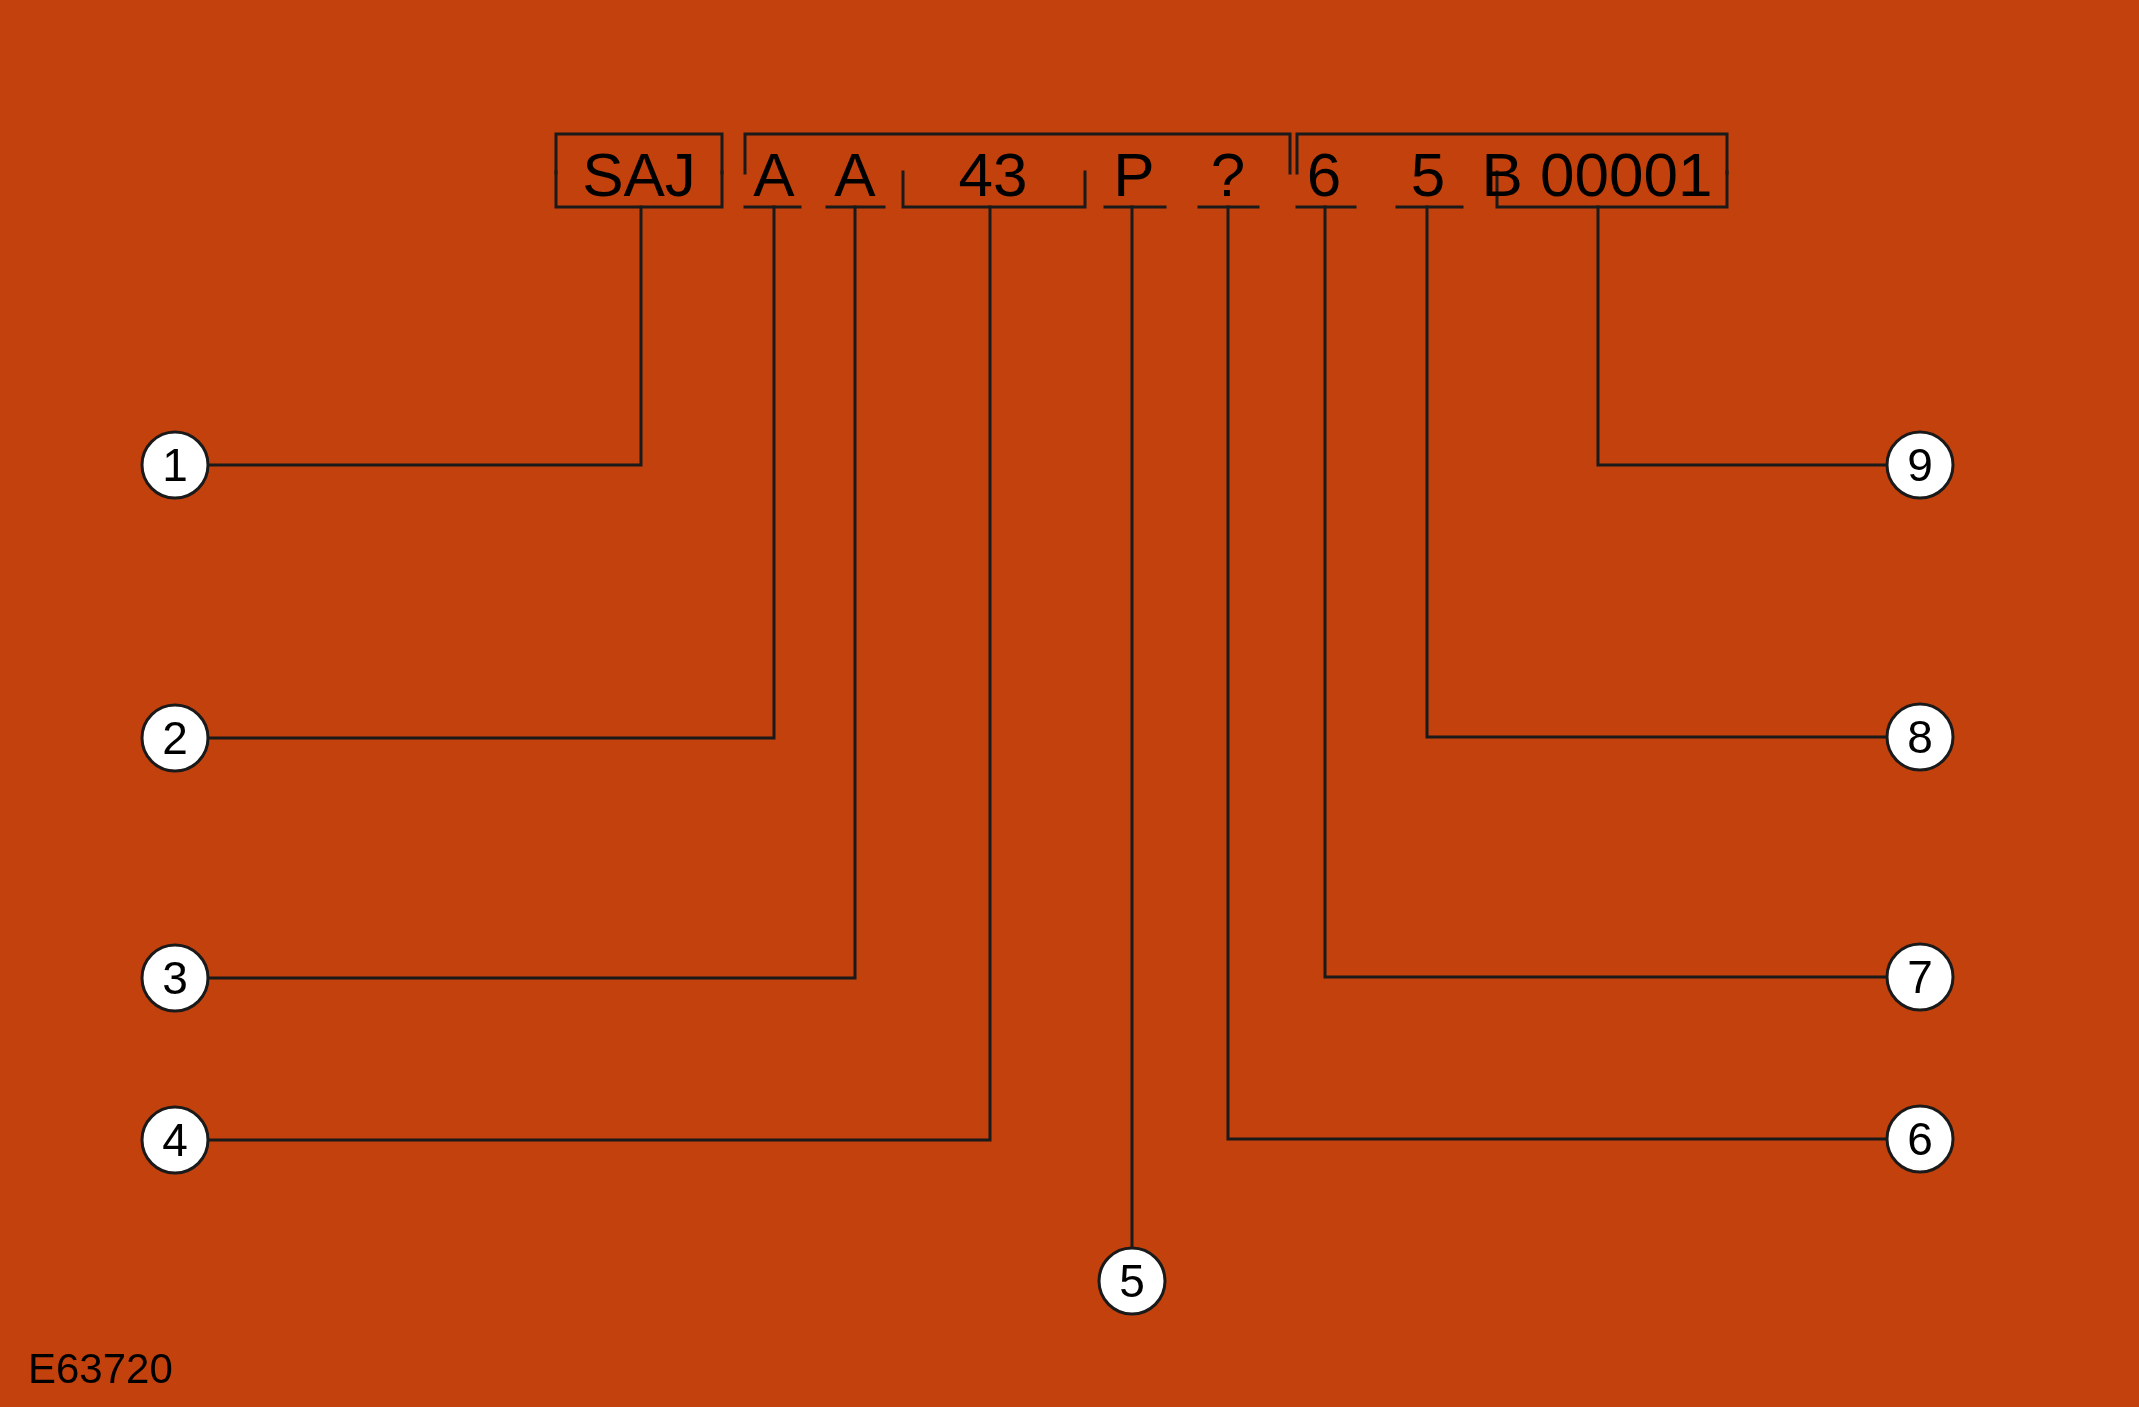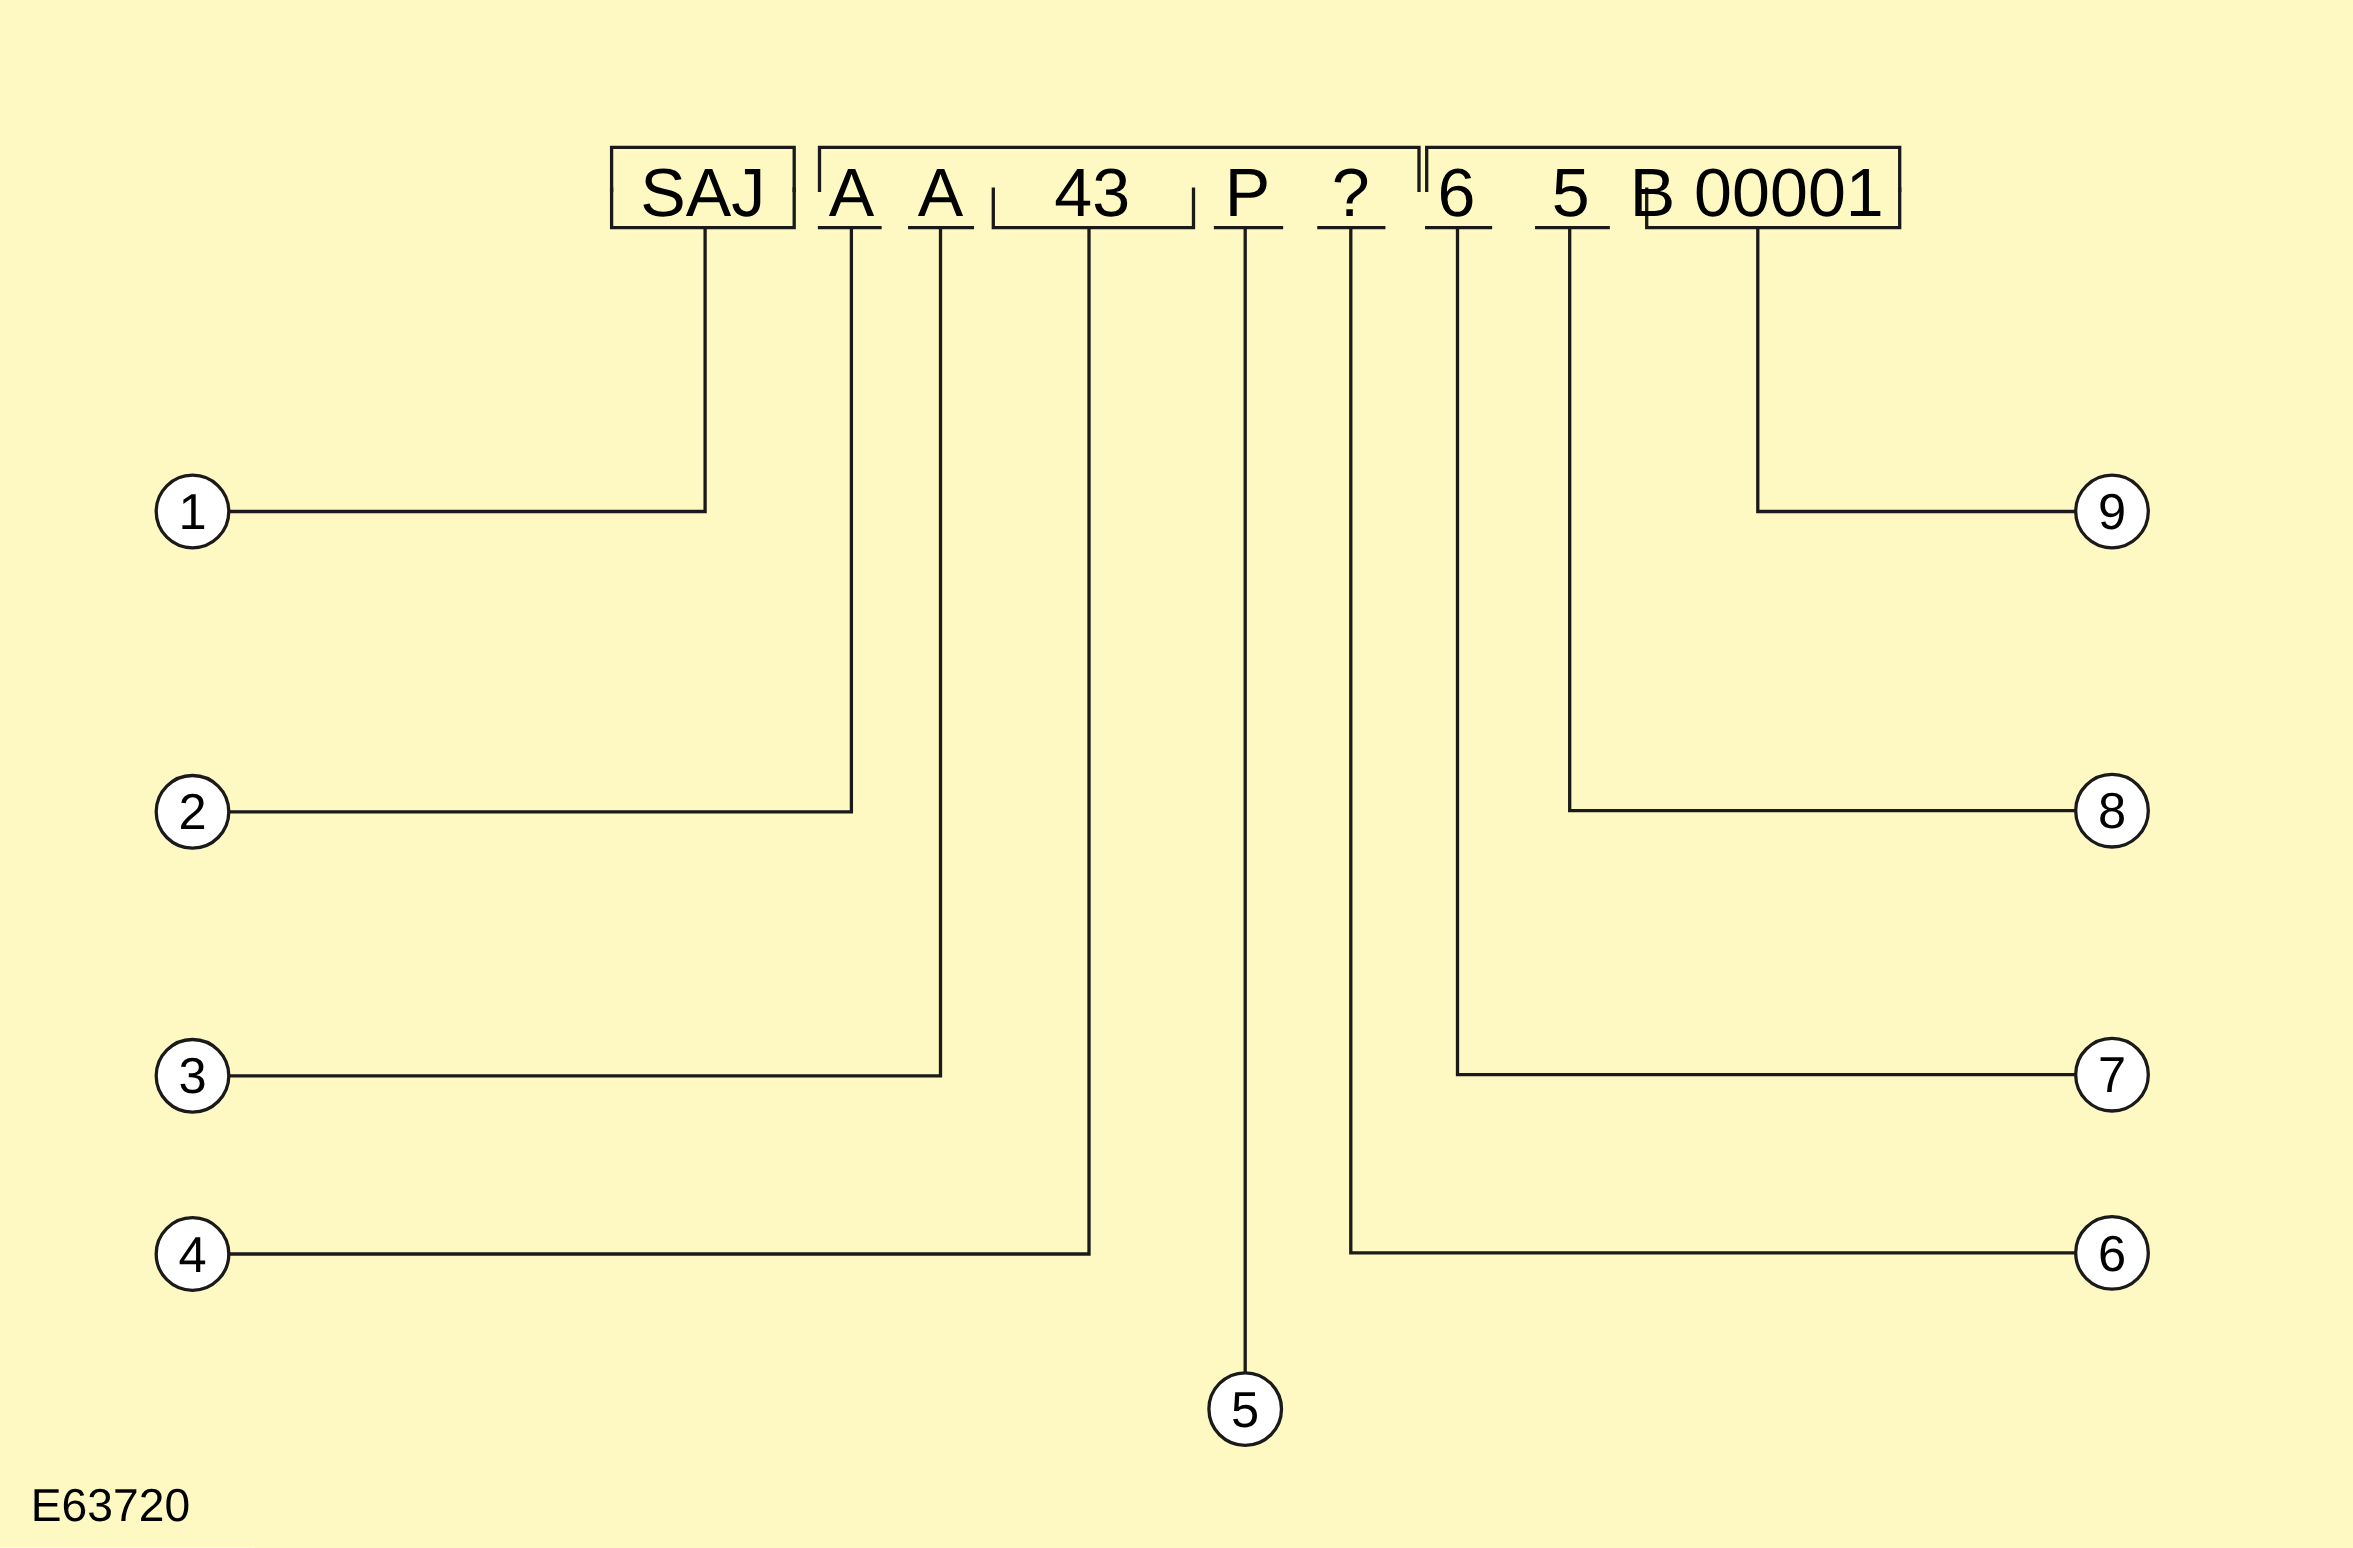--- a/index.html
+++ b/index.html
@@ -1,17 +1,17 @@
 <!DOCTYPE html>
 <html><head>
 <meta charset="utf-8">
 <style>
   html,body{margin:0;padding:0;background:#ffffff;}
   body{font-family:"Liberation Sans",sans-serif;}
-  #stage{position:relative;width:2139px;height:1407px;background:#fef9c3;overflow:hidden;}
+  #stage{position:relative;width:2139px;height:1407px;background:#c2410c;overflow:hidden;}
   #diagram{position:absolute;left:0;top:0;width:2139px;height:1407px;}
   .vin-char{
     font-family:"Liberation Sans",sans-serif;
     font-size:62px;
     fill:#000;
     text-anchor:middle;
     dominant-baseline:alphabetic;
   }
   .callout-num{
     font-family:"Liberation Sans",sans-serif;

